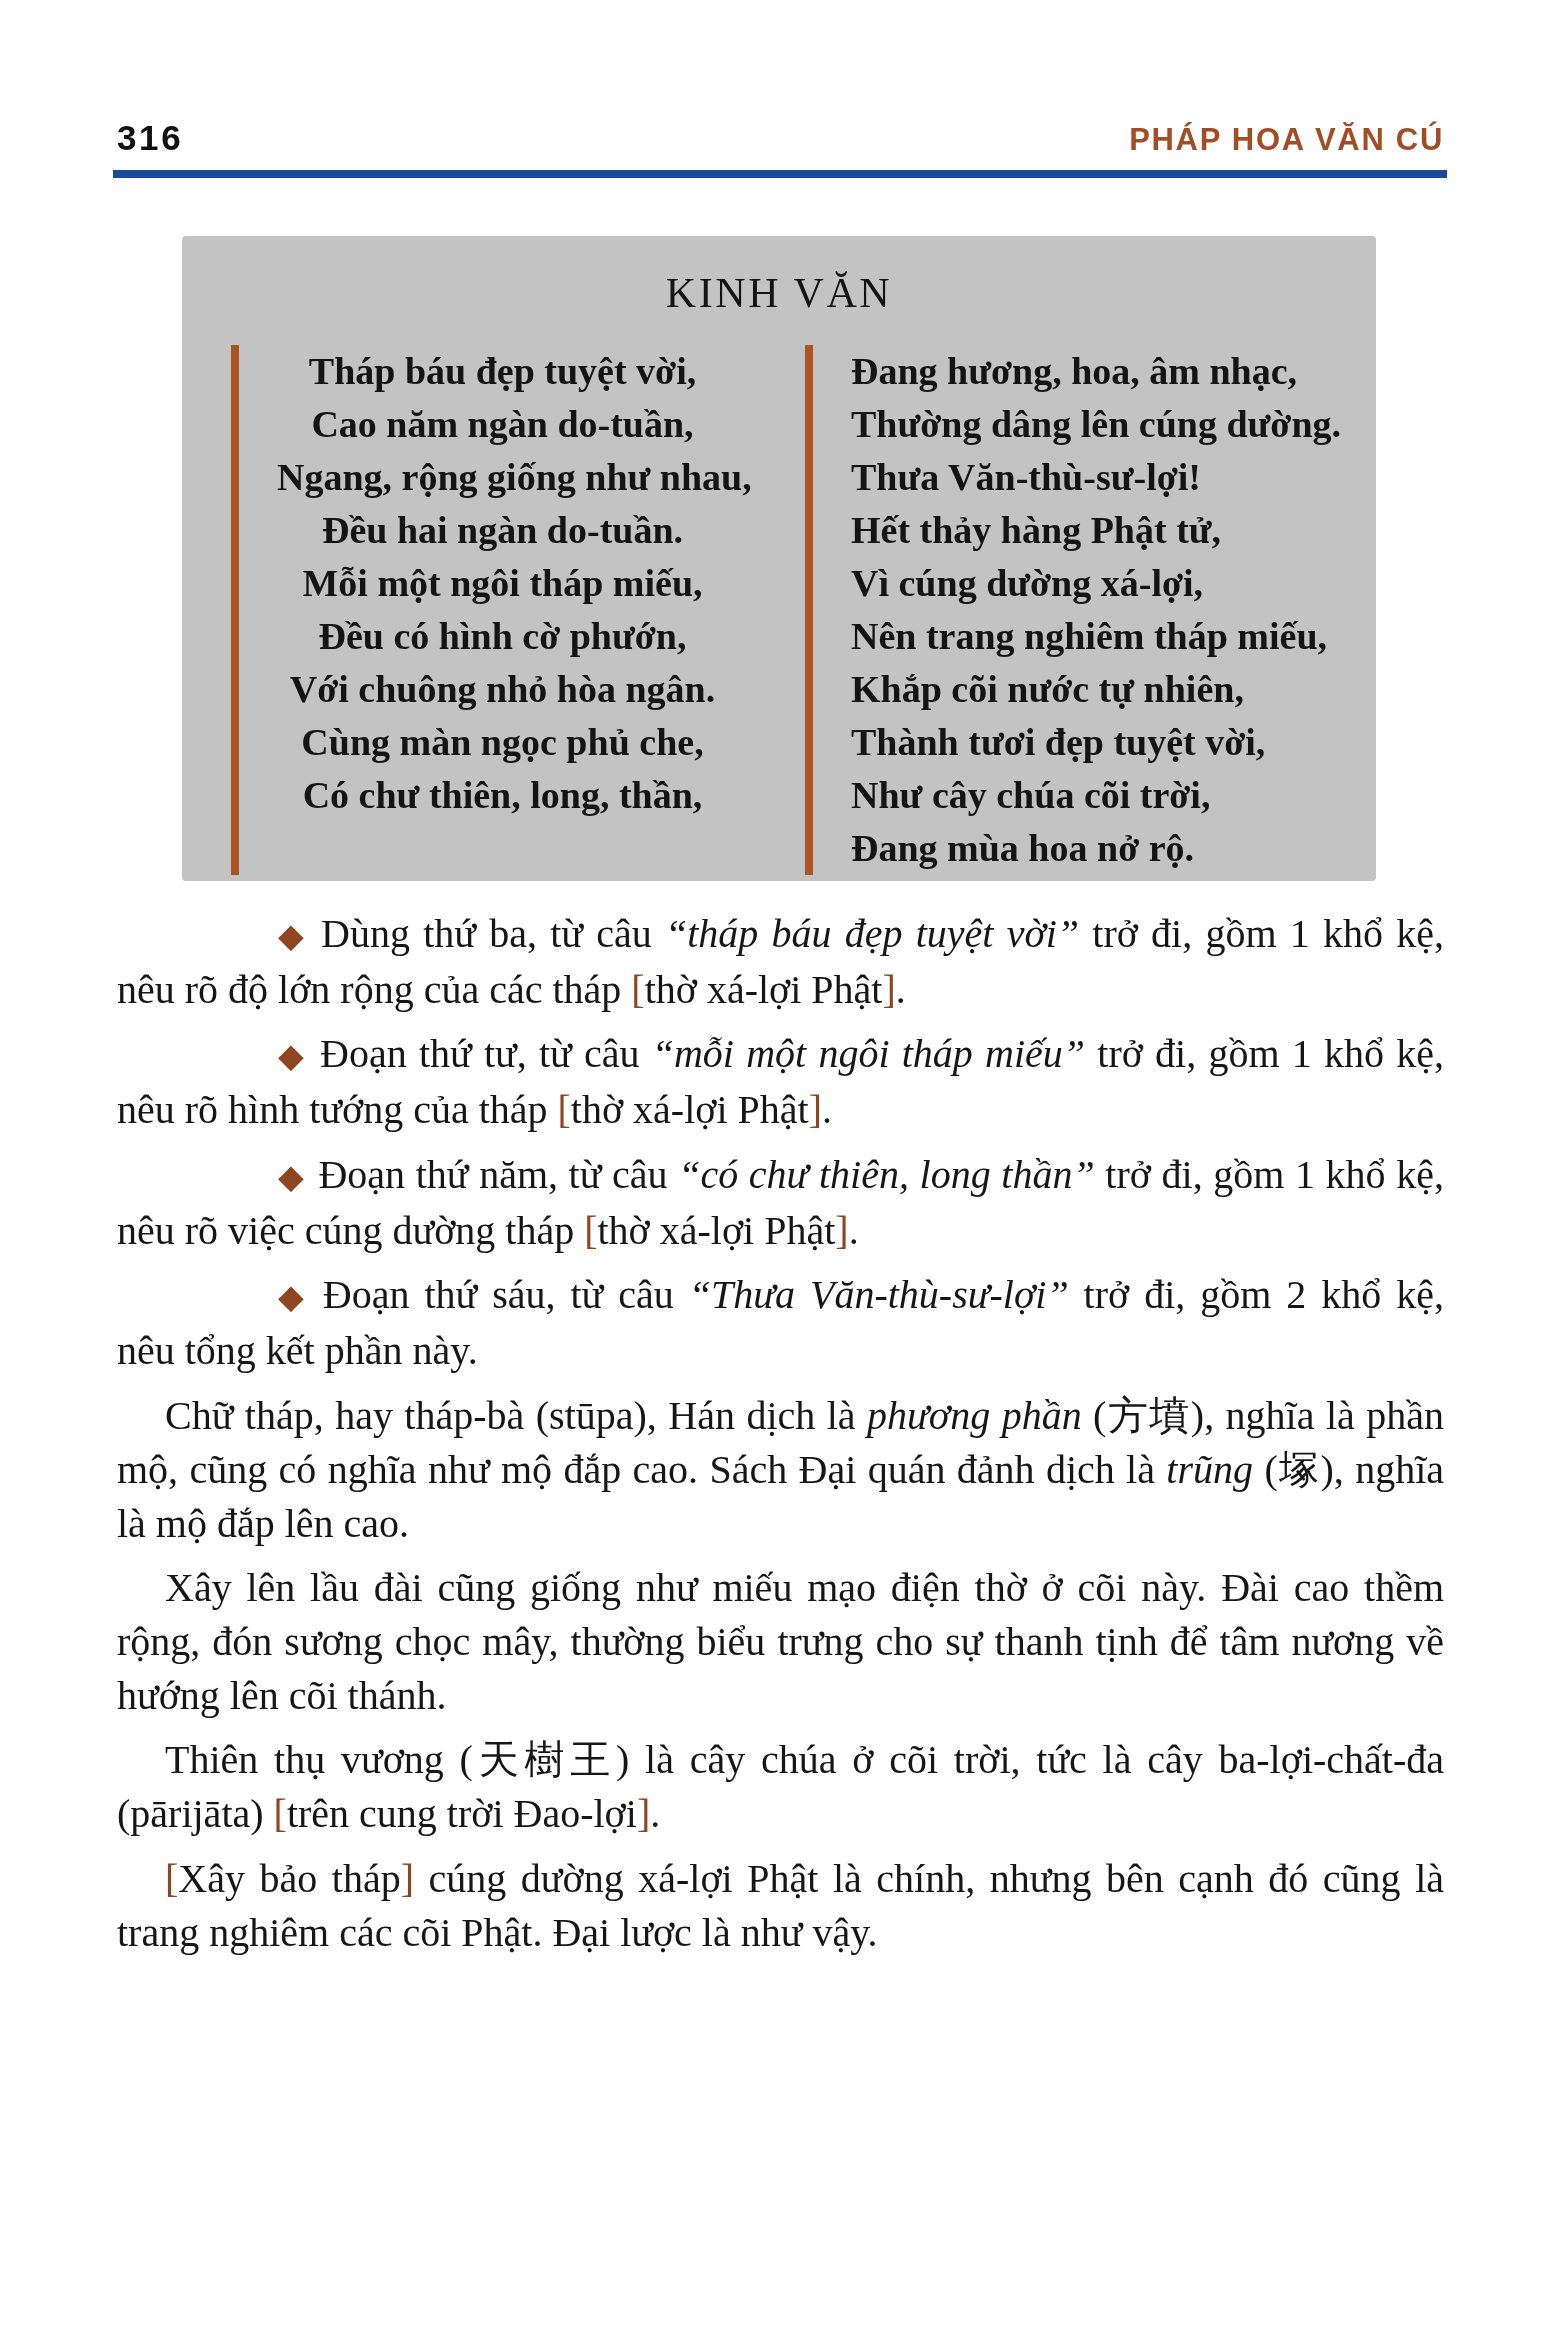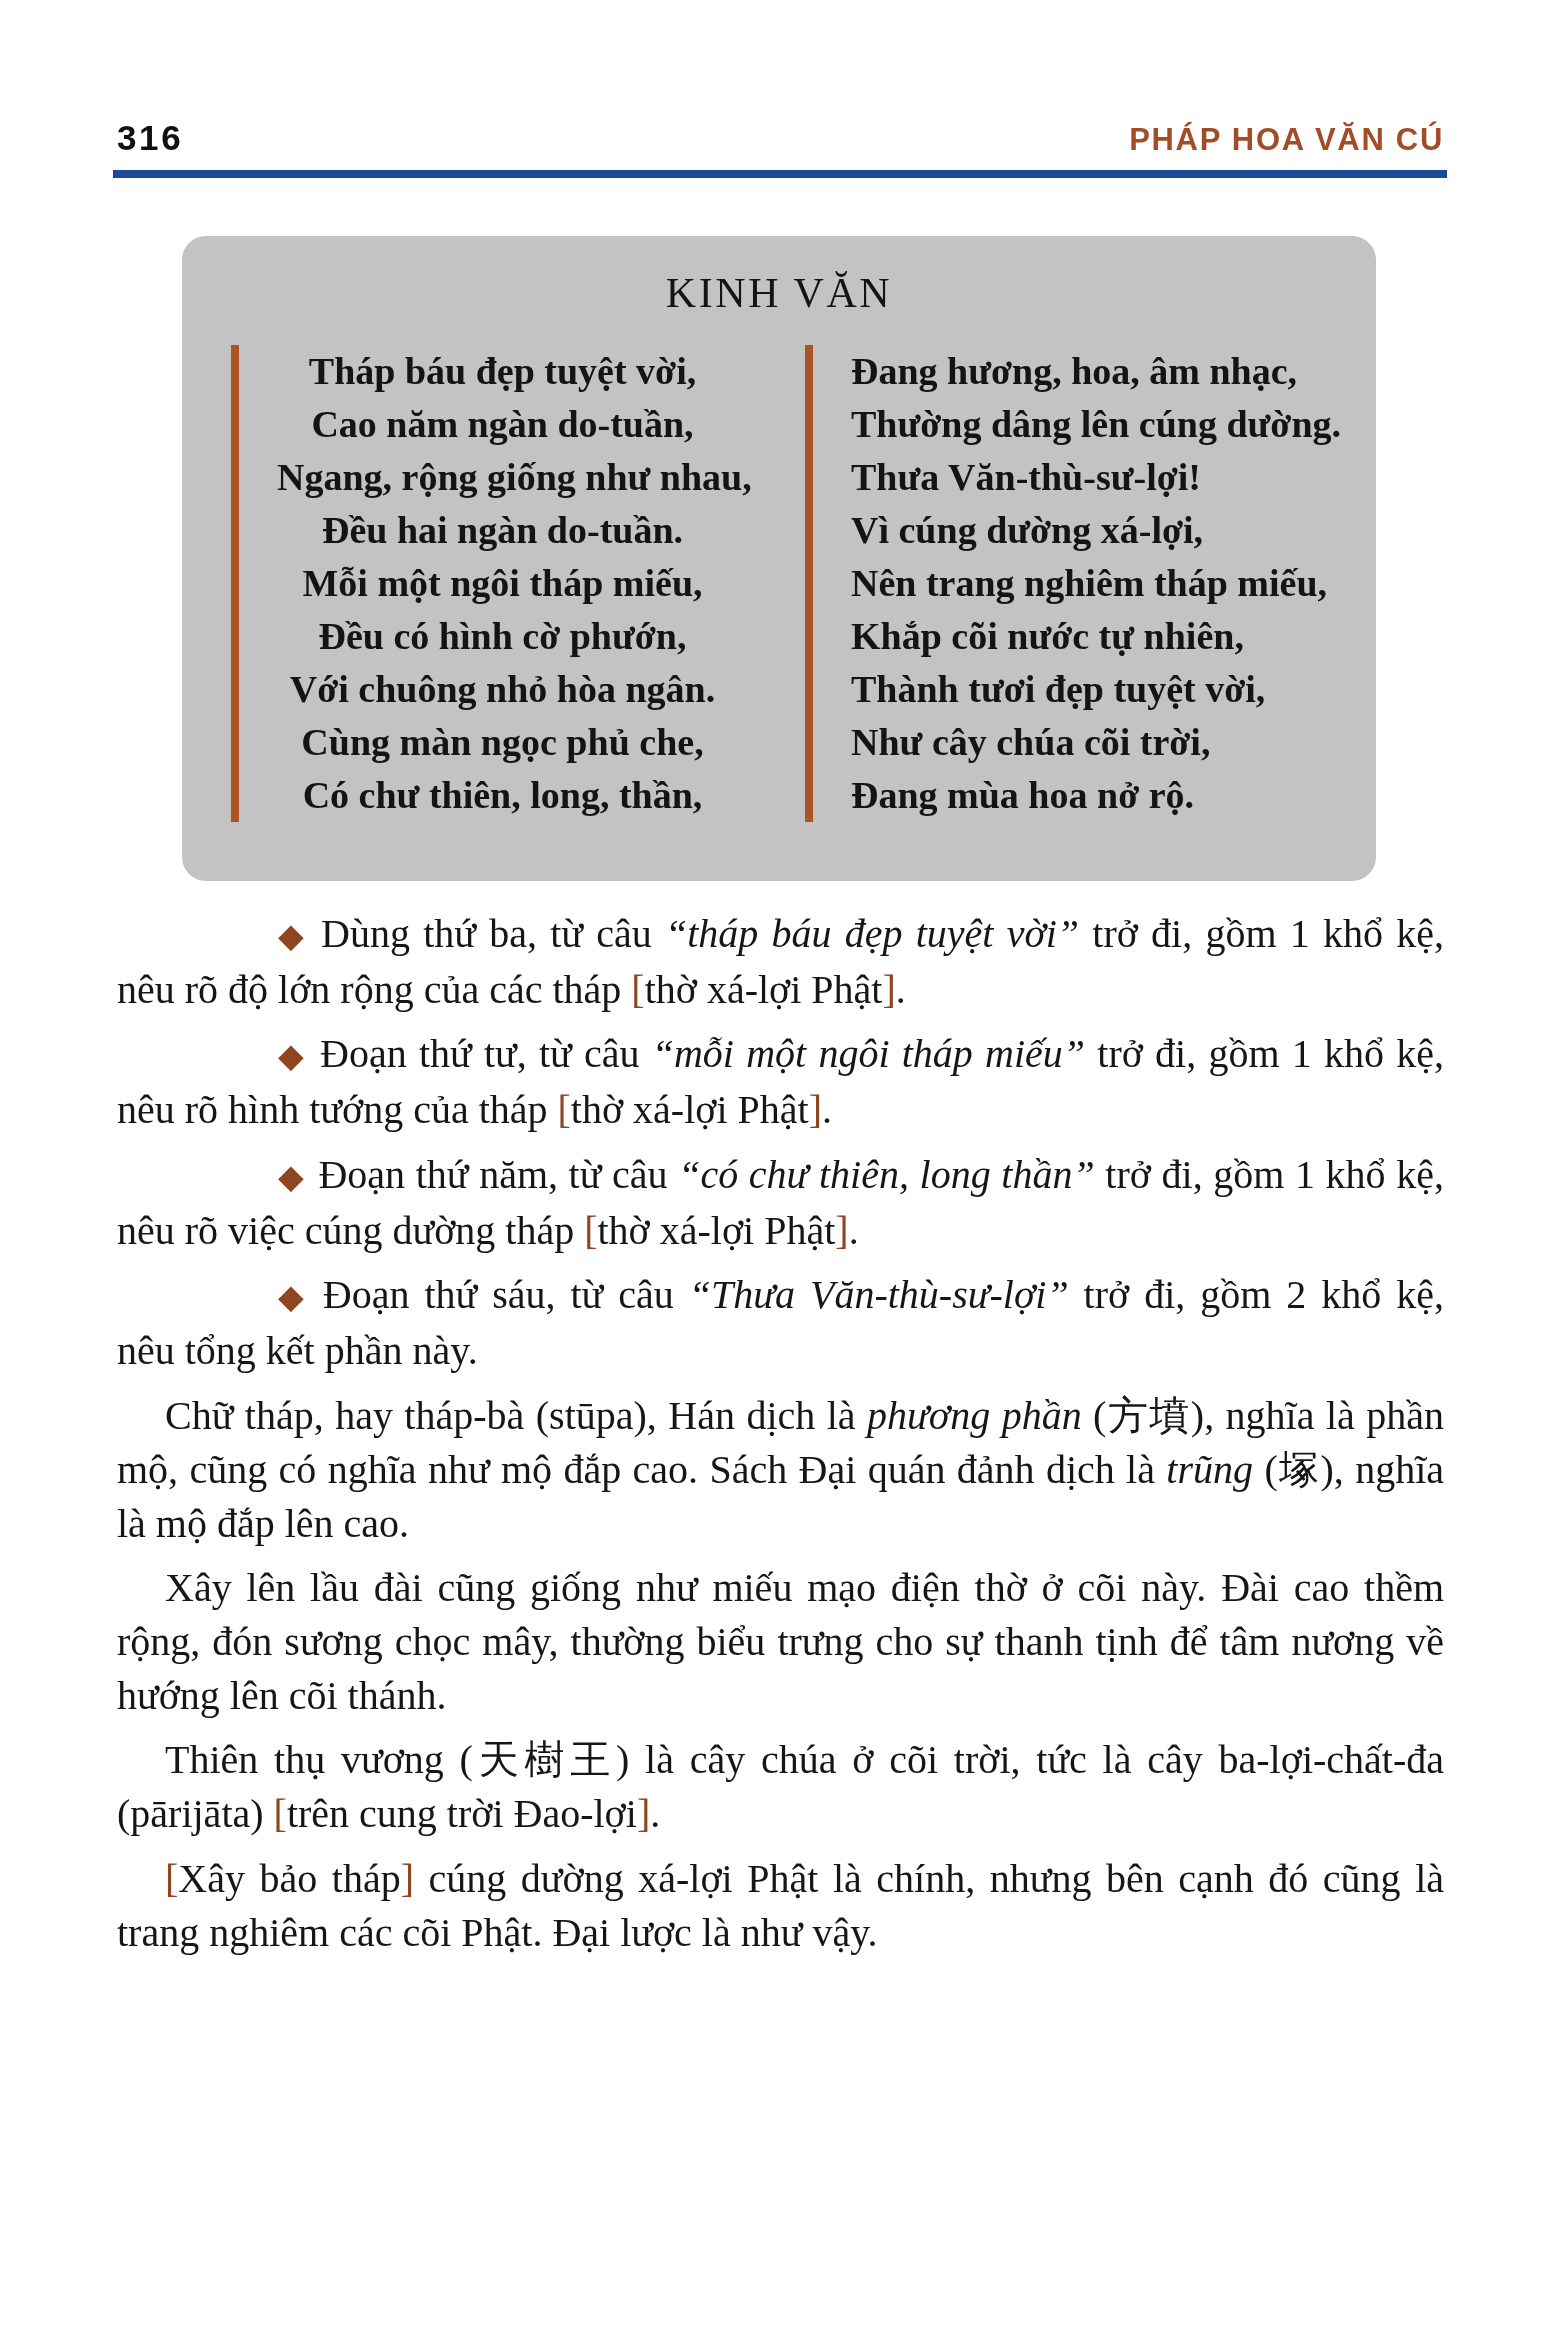--- a/index.html
+++ b/index.html
@@ -29,21 +29,21 @@
     font-family:"Liberation Sans","DejaVu Sans",sans-serif;
     font-weight:bold;font-size:31px;letter-spacing:1.7px;color:var(--accent-brown);
   }
   .header-rule{
     position:absolute;left:113px;top:170px;width:1334px;height:7.8px;
     background:var(--rule-blue);
   }
   
   .kv-box{
     position:absolute;left:182px;top:236px;width:1194px;height:645px;
-    background:var(--box-gray);border-radius:24px;
+    background:var(--box-gray);border-radius:4px;
   }
   .kv-title{
     text-align:center;padding-top:33px;font-size:42px;letter-spacing:2.6px;
     color:#141414;font-weight:normal;margin:0;
   }
   .kv-cols{display:flex;margin-top:28px;}
   .kv-col{
     border-left:8.7px solid var(--bar-orange);
     padding-left:38px;
   }
@@ -92,20 +92,21 @@
         <div class="kv-line">Mỗi một ngôi tháp miếu,</div>
         <div class="kv-line">Đều có hình cờ phướn,</div>
         <div class="kv-line">Với chuông nhỏ hòa ngân.</div>
         <div class="kv-line">Cùng màn ngọc phủ che,</div>
         <div class="kv-line">Có chư thiên, long, thần,</div>
       </div>
     <div class="kv-col kv-col-right">
         <div class="kv-line">Đang hương, hoa, âm nhạc,</div>
         <div class="kv-line">Thường dâng lên cúng dường.</div>
         <div class="kv-line">Thưa Văn-thù-sư-lợi!</div>
+        <div class="kv-line">Hết thảy hàng Phật tử,</div>
         <div class="kv-line">Vì cúng dường xá-lợi,</div>
         <div class="kv-line">Nên trang nghiêm tháp miếu,</div>
         <div class="kv-line">Khắp cõi nước tự nhiên,</div>
         <div class="kv-line">Thành tươi đẹp tuyệt vời,</div>
         <div class="kv-line">Như cây chúa cõi trời,</div>
         <div class="kv-line">Đang mùa hoa nở rộ.</div>
       </div>
   </div>
 </div>
 

